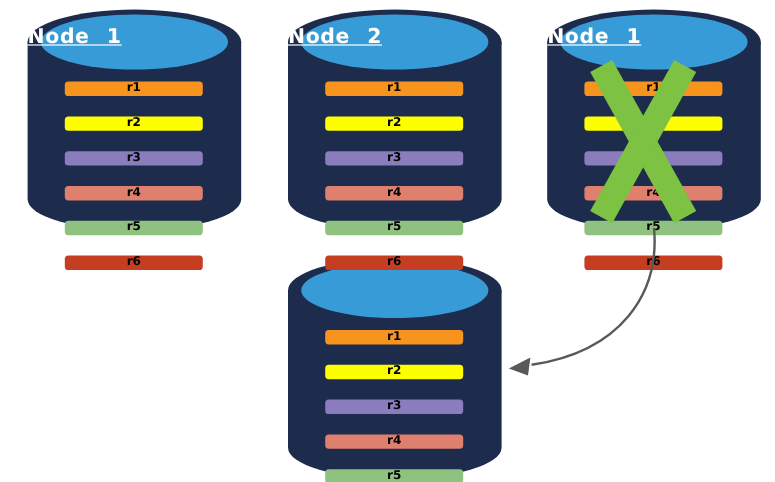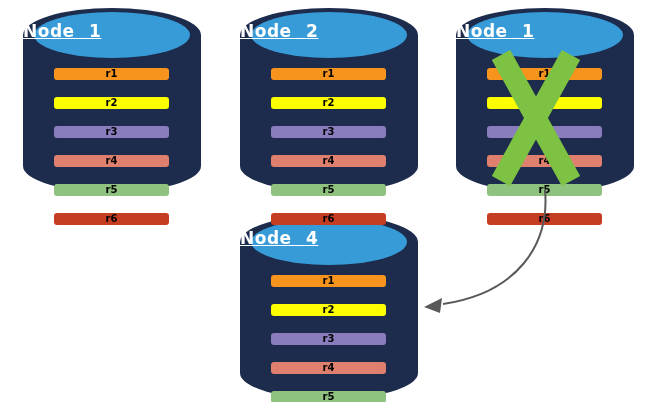--- a/index.html
+++ b/index.html
@@ -79,21 +79,20 @@
     <svg class="cross" viewBox="0 0 100 140" style="color: rgb(125, 194, 66);">
       <line x1="15" y1="7" x2="85" y2="133" stroke="currentColor" stroke-width="21"></line>
       <line x1="85" y1="7" x2="15" y2="133" stroke="currentColor" stroke-width="21"></line>
     </svg>
   </div>
 
   <div class="node node-pos-4">
     <div class="cyl-top-rim" style="background-color: rgb(29, 43, 76);"></div>
     <div class="cyl-body" style="background-color: rgb(29, 43, 76);"></div>
     <div class="cyl-face" style="background-color: rgb(55, 155, 215);"></div>
-    <div class="node-title" style="color: rgb(255, 255, 255);">Node 4</div>
     <div class="records" style="color: rgb(0, 0, 0);">
       <div class="record" style="background-color: rgb(247, 148, 30);"><span>r1</span></div>
       <div class="record" style="background-color: rgb(253, 255, 0);"><span>r2</span></div>
       <div class="record" style="background-color: rgb(139, 124, 190);"><span>r3</span></div>
       <div class="record" style="background-color: rgb(223, 127, 110);"><span>r4</span></div>
       <div class="record" style="background-color: rgb(143, 194, 126);"><span>r5</span></div>
       <div class="record" style="background-color: rgb(198, 62, 34);"><span>r6</span></div>
     </div>
   </div>
 

